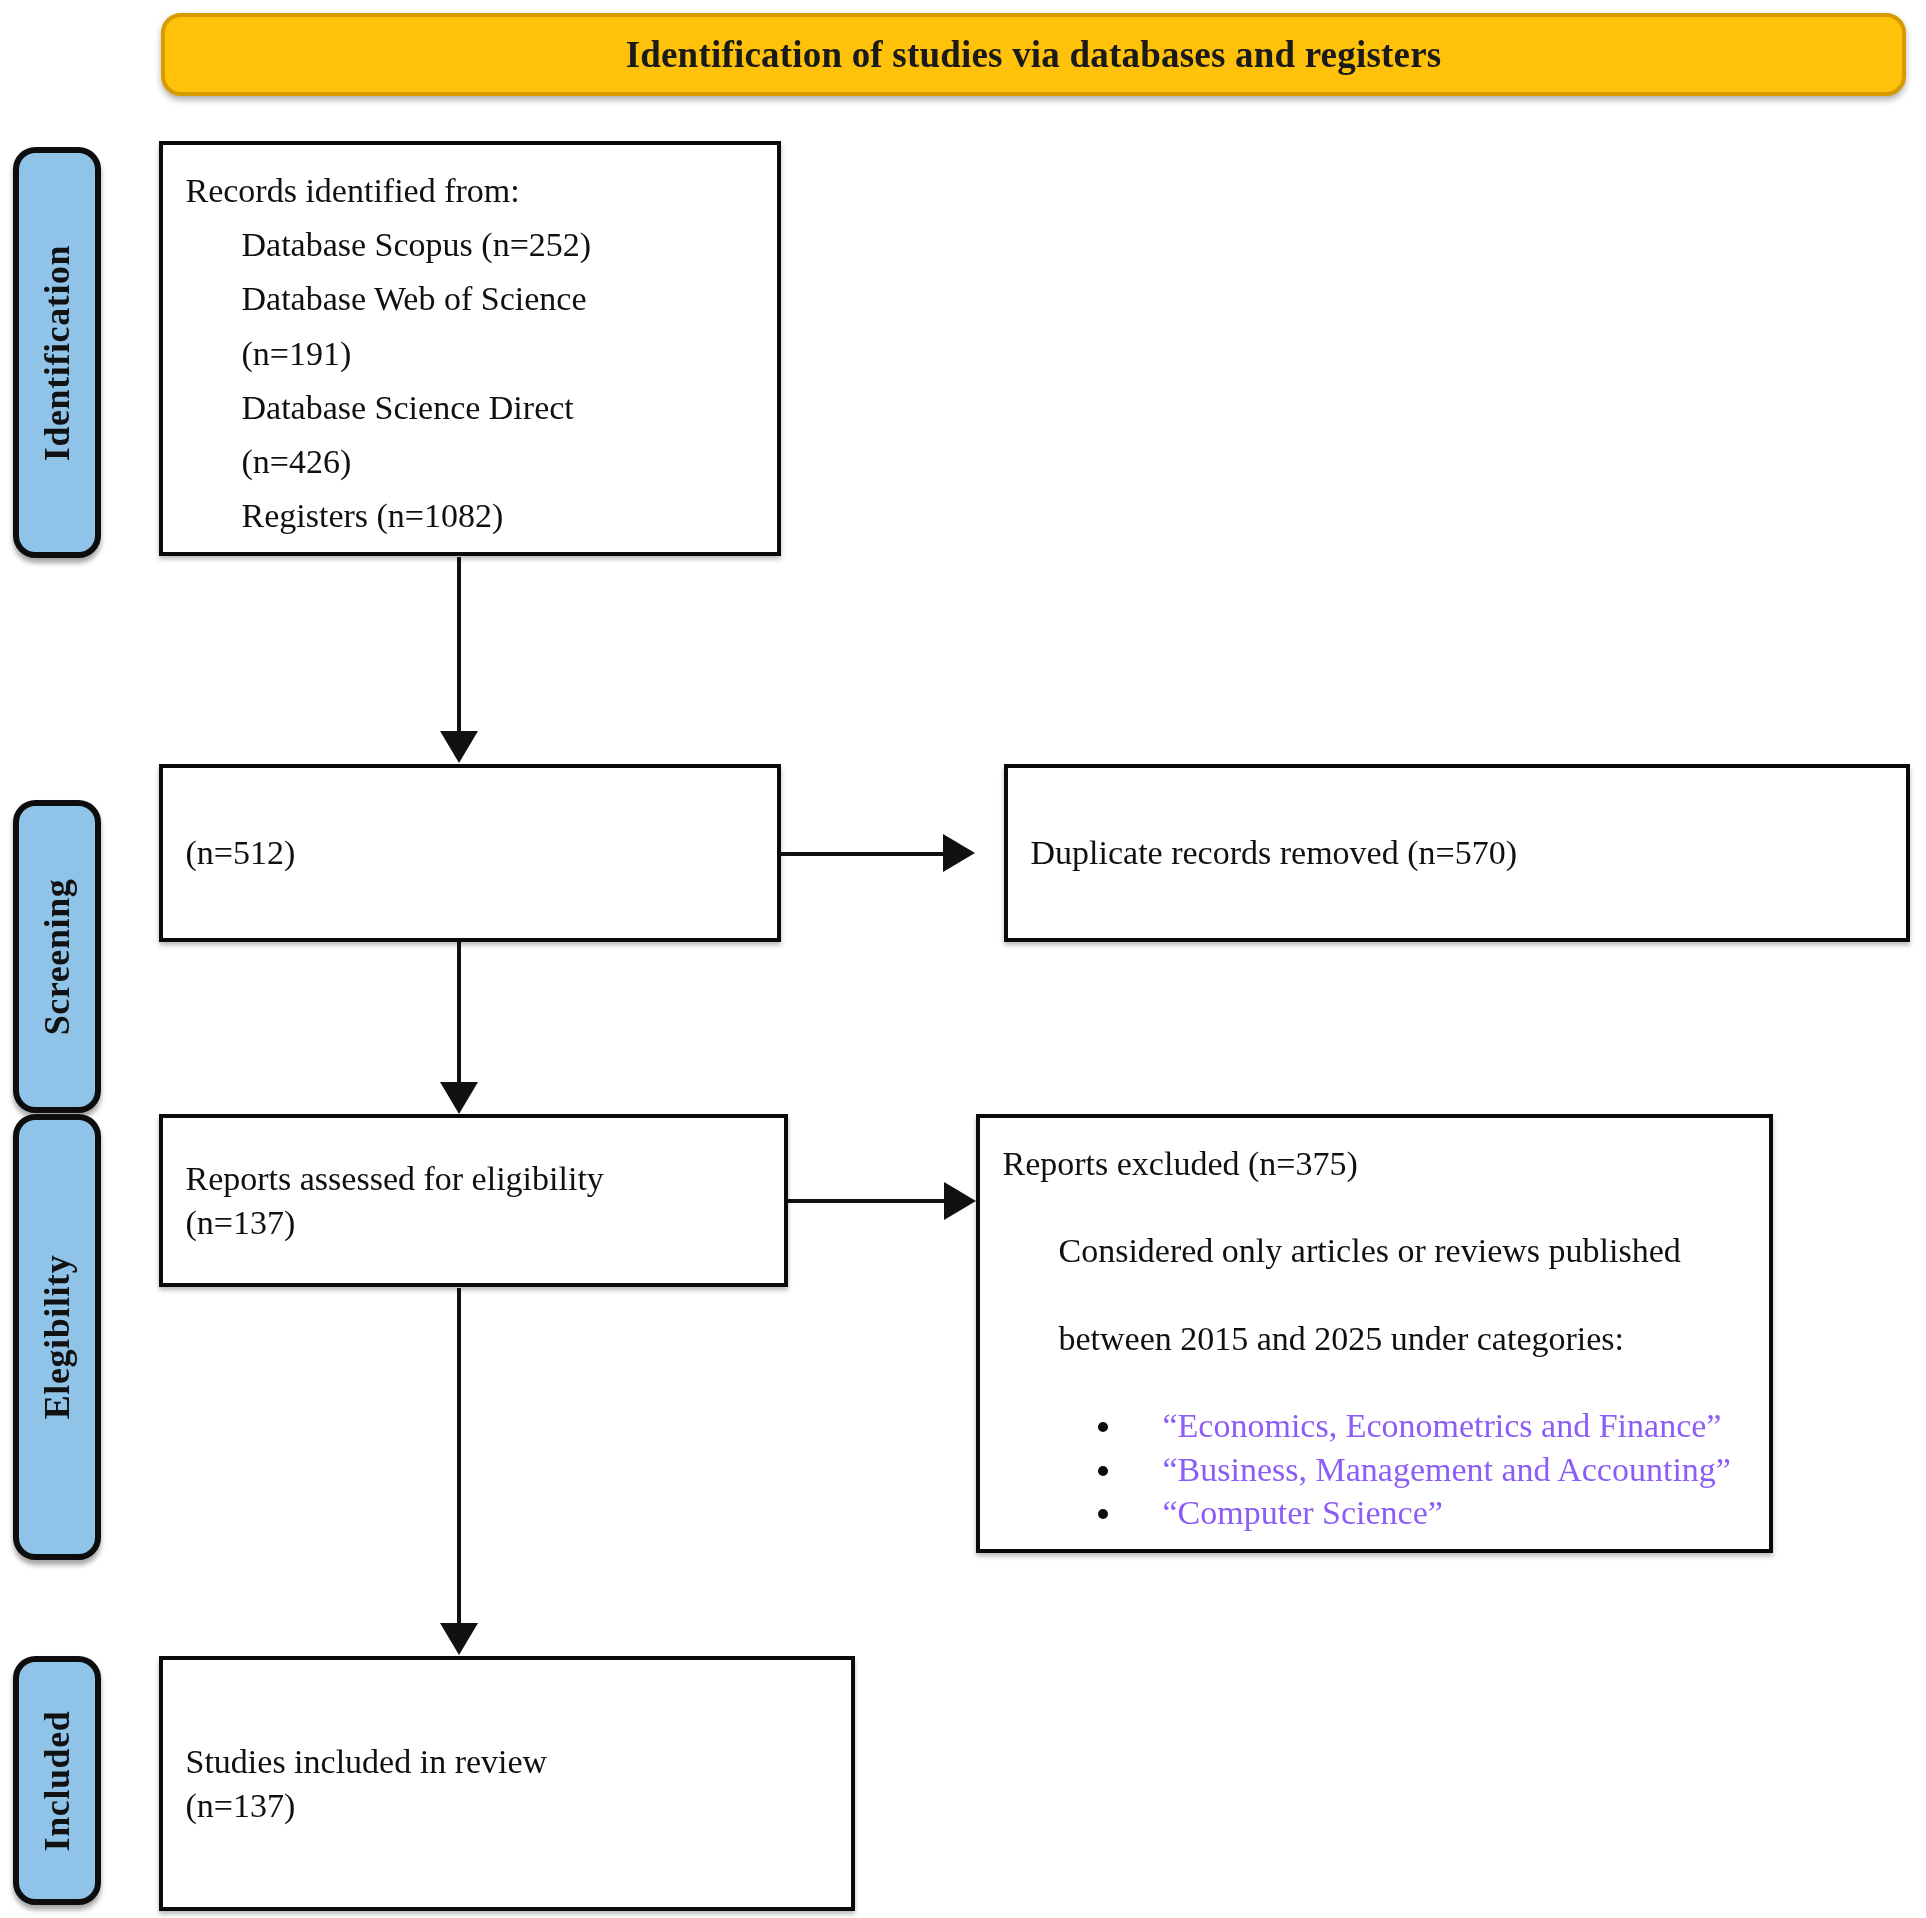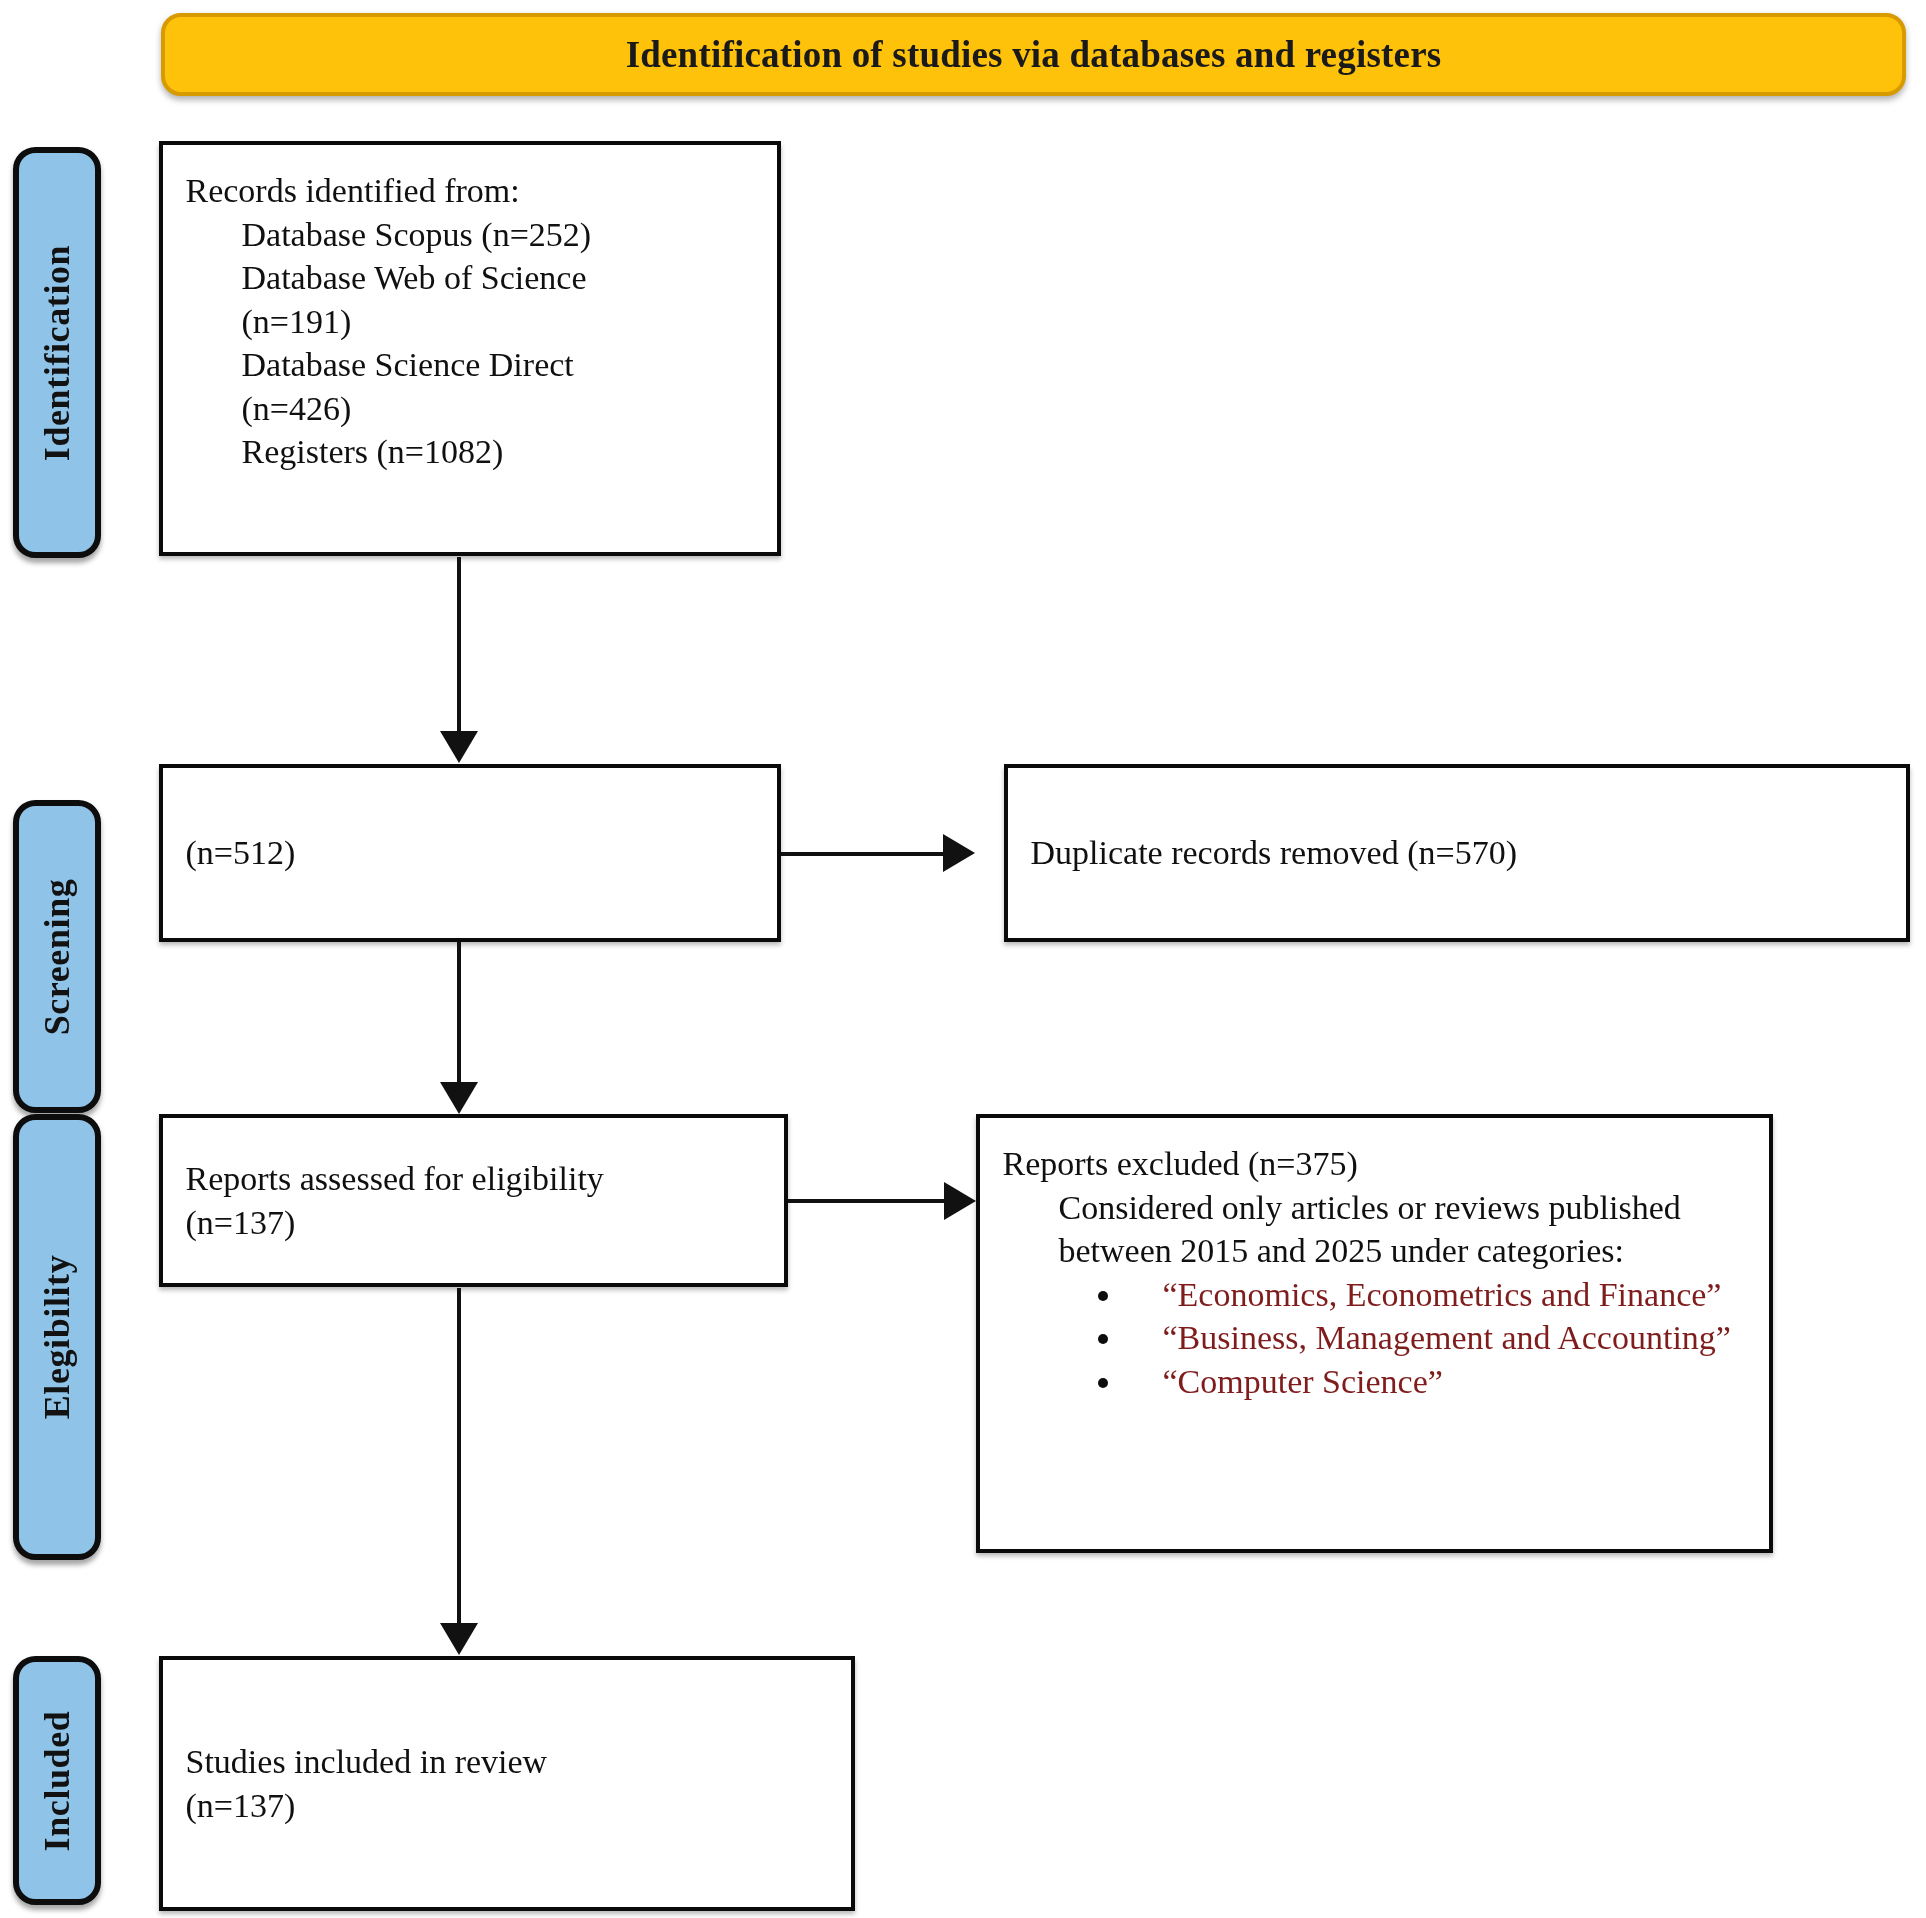--- a/index.html
+++ b/index.html
@@ -87,21 +87,21 @@
     top: 0;
     width: 100%;
     height: 100%;
     display: flex;
     flex-direction: column;
     justify-content: center;
     padding: 14.2px 22.5px;
     box-sizing: border-box;
   }
   .box-inner.top-aligned {
-    justify-content: flex-start;
+    justify-content: space-between;
     padding-top: 24px;
   }
   .line {
     font-family: "Liberation Serif", "DejaVu Serif", serif;
     font-size: 34px;
     line-height: 1.28;
     color: #101010;
     white-space: nowrap;
   }
   .indent-1 { padding-left: 56px; }
@@ -112,21 +112,21 @@
     margin: 0;
     padding: 0;
     list-style: none;
   }
   .bullets li {
     position: relative;
     padding-left: 160px;
     font-family: "Liberation Serif", "DejaVu Serif", serif;
     font-size: 34px;
     line-height: 1.28;
-    color: #7f1d1d;
+    color: #8b5cf6;
   }
   .bullets li .dot {
     position: absolute;
     left: 95px;
     top: 18px;
     width: 10px;
     height: 10px;
     background: #0d0d0d;
     border-radius: 50%;
   }

